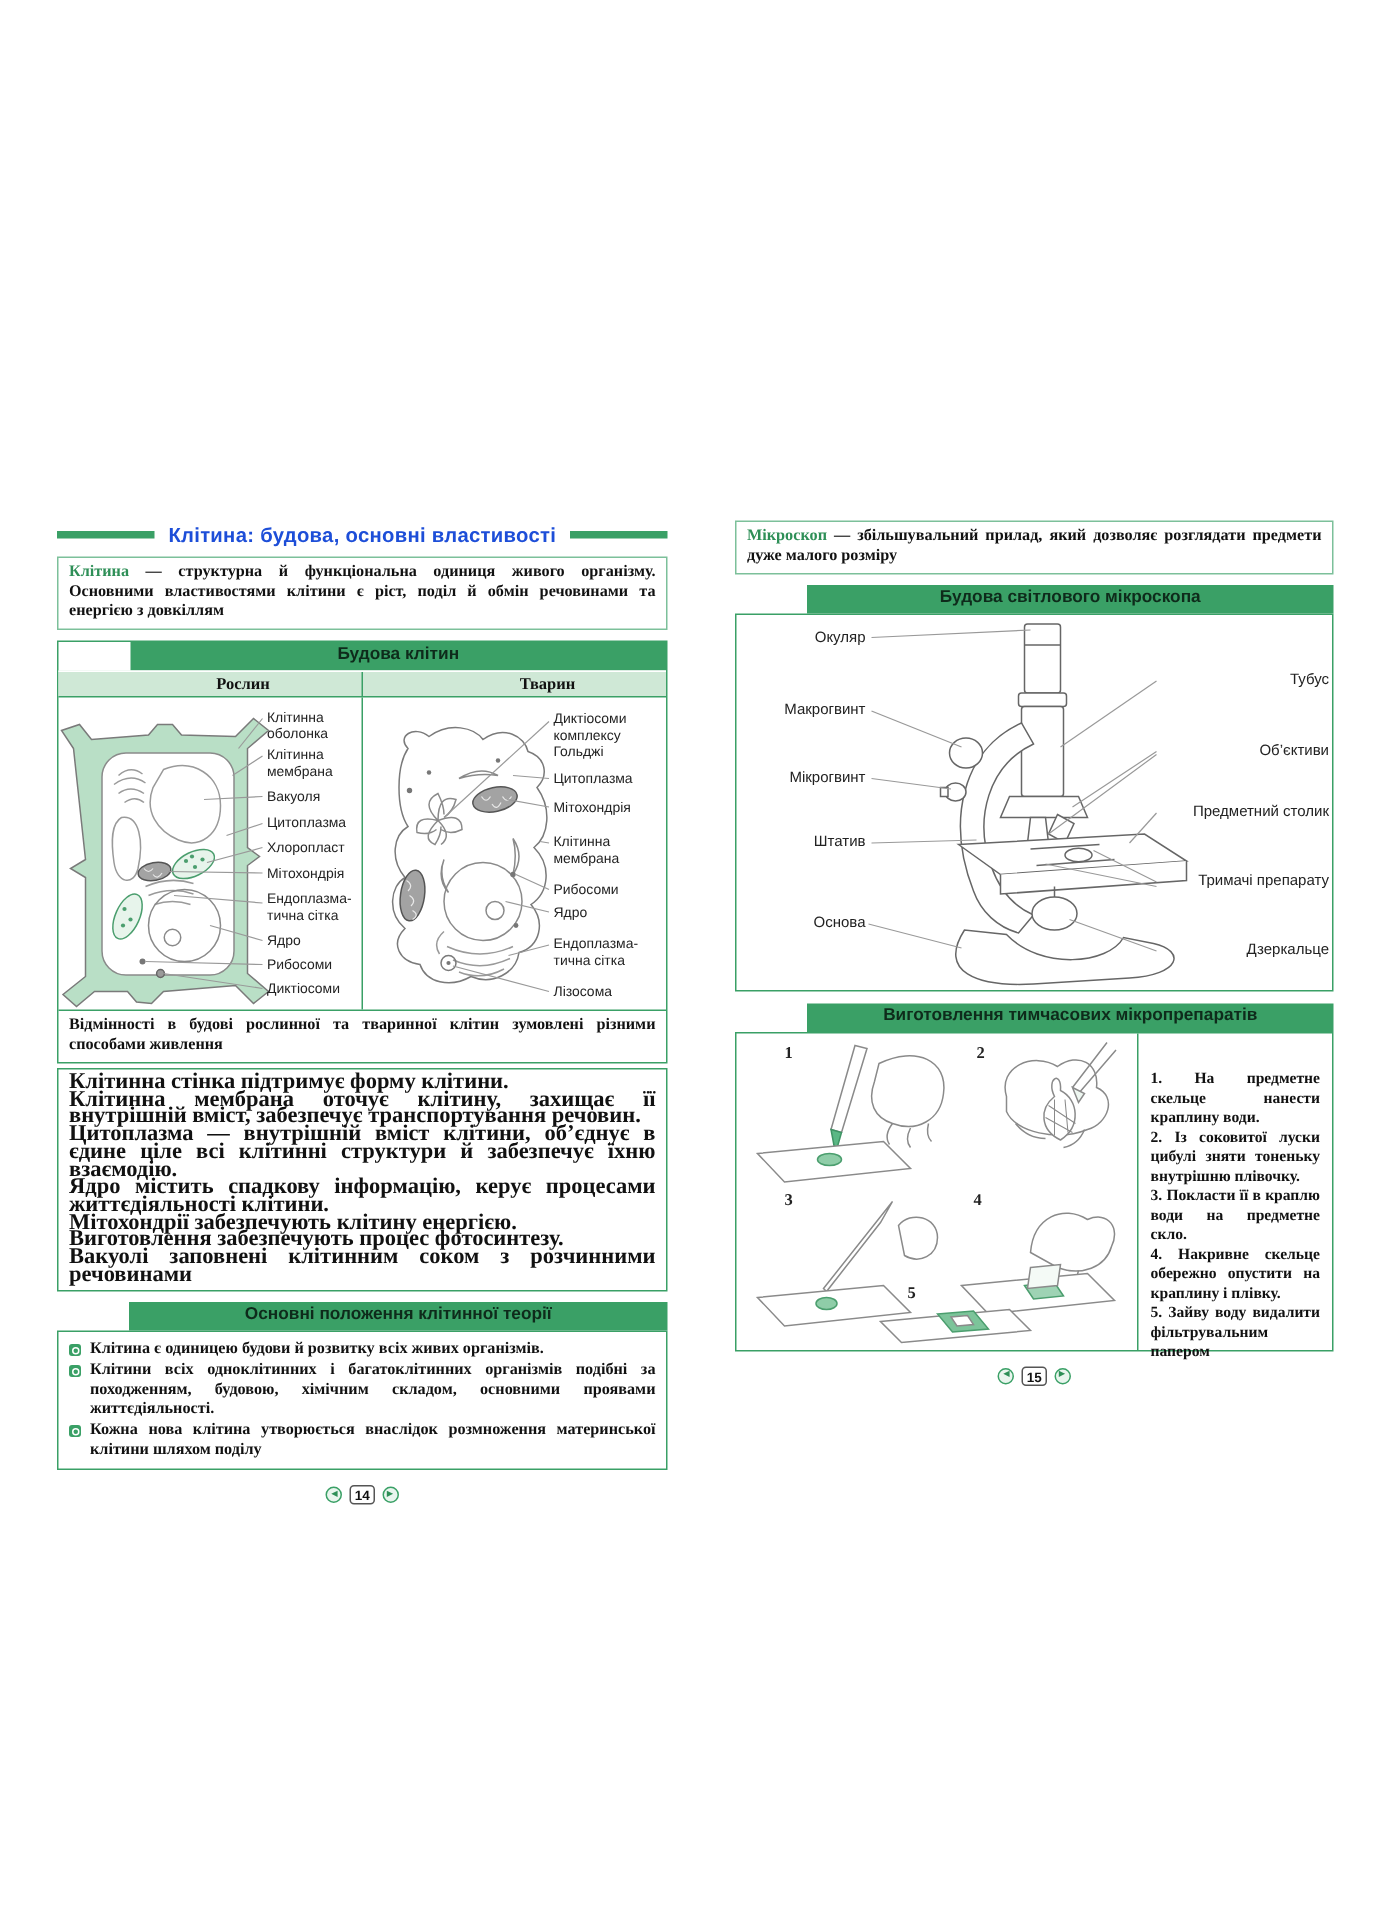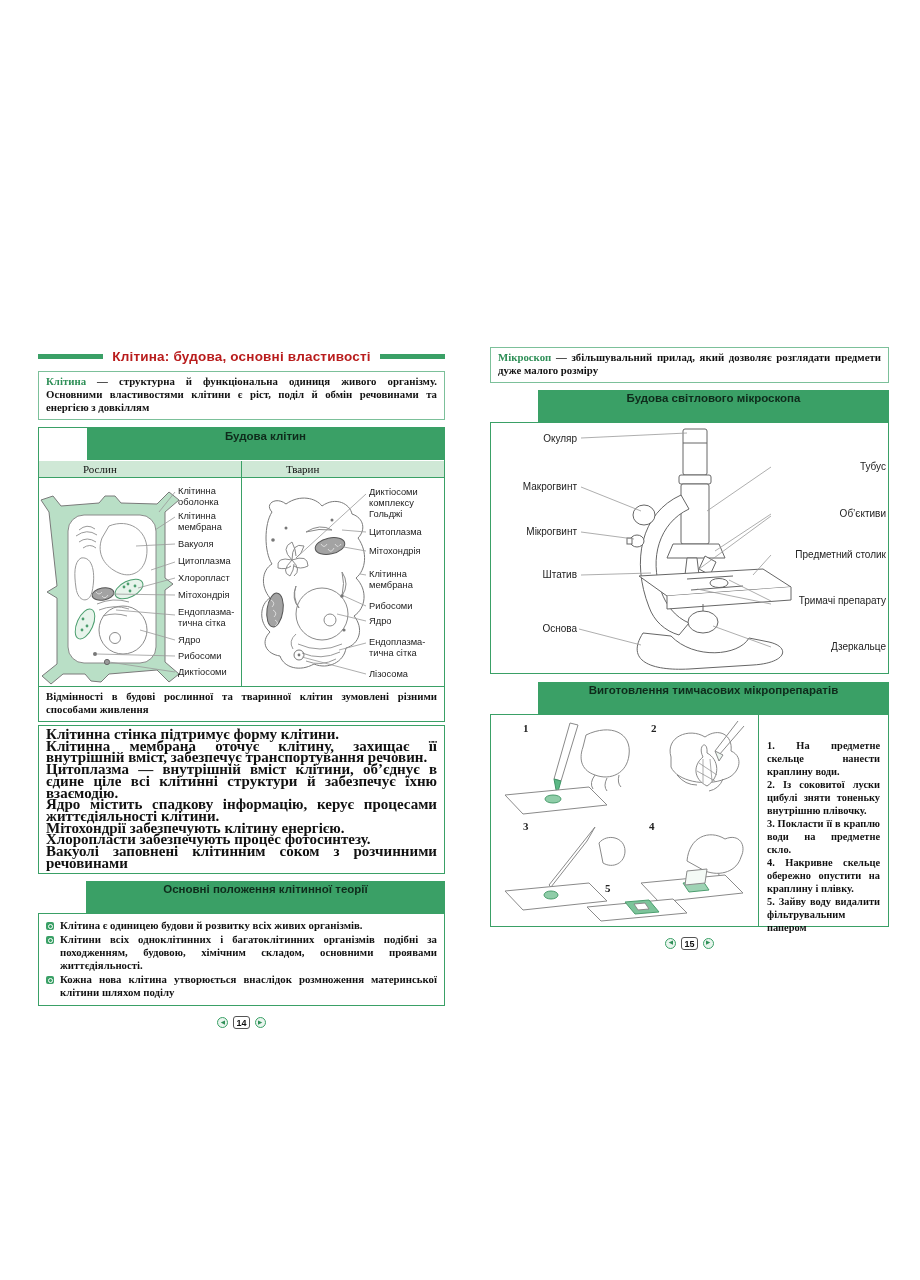--- a/index.html
+++ b/index.html
@@ -18,40 +18,40 @@
   }
   .page{position:absolute;top:347px;}
   #left-page{left:38px;width:407px;}
   #right-page{left:490px;width:399px;}
 
   
   .title-row{display:flex;align-items:center;gap:9px;height:19px;margin-bottom:5px;}
   .title-row .bar{flex:1;height:5px;background:var(--green);}
   .title-row .t{
     font-family:"Liberation Sans",sans-serif;font-weight:bold;font-size:13.5px;
-    white-space:nowrap;letter-spacing:.2px;color:#b91c1c;
+    white-space:nowrap;letter-spacing:.2px;color:#1d4ed8;
   }
 
   
   .def-box{
     border:1px solid var(--defborder);padding:3px 7px 5px;margin-bottom:7px;
     font-size:10.8px;font-weight:bold;line-height:13px;text-align:justify;
   }
   .def-term{color:var(--green-dark);}
 
   
   .sec-header{
-    background:var(--green);height:32px;line-height:17px;text-align:center;
+    background:var(--green);height:19px;line-height:17px;text-align:center;
     font-family:"Liberation Sans",sans-serif;font-weight:bold;font-size:11.5px;color:#0e2b1b;margin-left:48px;
   }
 
   
   .cells-table{border:1px solid var(--green);}
   .cols-row{display:flex;background:var(--lightgreen);border-top:1px solid #fff;}
-  .col-h{flex:1;text-align:left;font-weight:normal;font-size:11px;line-height:16px;margin-left:44px;}
+  .col-h{flex:1;text-align:center;font-weight:bold;font-size:11px;line-height:16px;margin-left:44px;}
   .col-h:first-child{border-right:1px solid var(--green);}
   .diagram-row{display:flex;height:209px;border-top:1px solid var(--green);}
   .dcell{position:relative;flex:1;overflow:hidden;}
   .dcell:first-child{border-right:1px solid var(--green);}
   .dcell svg{position:absolute;left:0;top:0;}
   .labels{position:absolute;left:0;top:0;right:0;bottom:0;}
   .labels span{
     position:absolute;display:block;
     font-family:"Liberation Sans",sans-serif;font-size:9.3px;line-height:11px;color:#222;
   }
@@ -300,21 +300,21 @@
     </div>
     <div class="note-row">Відмінності в будові рослинної та тваринної клітин зумовлені різними способами живлення</div>
   </div>
 
   <div class="desc-box">
       <p>Клітинна стінка підтримує форму клітини.</p>
       <p>Клітинна мембрана оточує клітину, захищає її внутрішній вміст, забезпечує транспортування речовин.</p>
       <p>Цитоплазма — внутрішній вміст клітини, об’єднує в єдине ціле всі клітинні структури й забезпечує їхню взаємодію.</p>
       <p>Ядро містить спадкову інформацію, керує процесами життєдіяльності клітини.</p>
       <p>Мітохондрії забезпечують клітину енергією.</p>
-      <p>Хлоропласти забезпечують процес фотосинтезу.</p>
+      <p>Виготовлення забезпечують процес фотосинтезу.</p>
       <p>Вакуолі заповнені клітинним соком з розчинними речовинами</p>
     </div>
 
   <div class="sec-header theory-header">Основні положення клітинної теорії</div>
   <div class="theory-box">
     <ul>
         <li>
         <span class="bullet-icon"></span>
         <span>Клітина є одиницею будови й розвитку всіх живих організмів.</span>
       </li>

